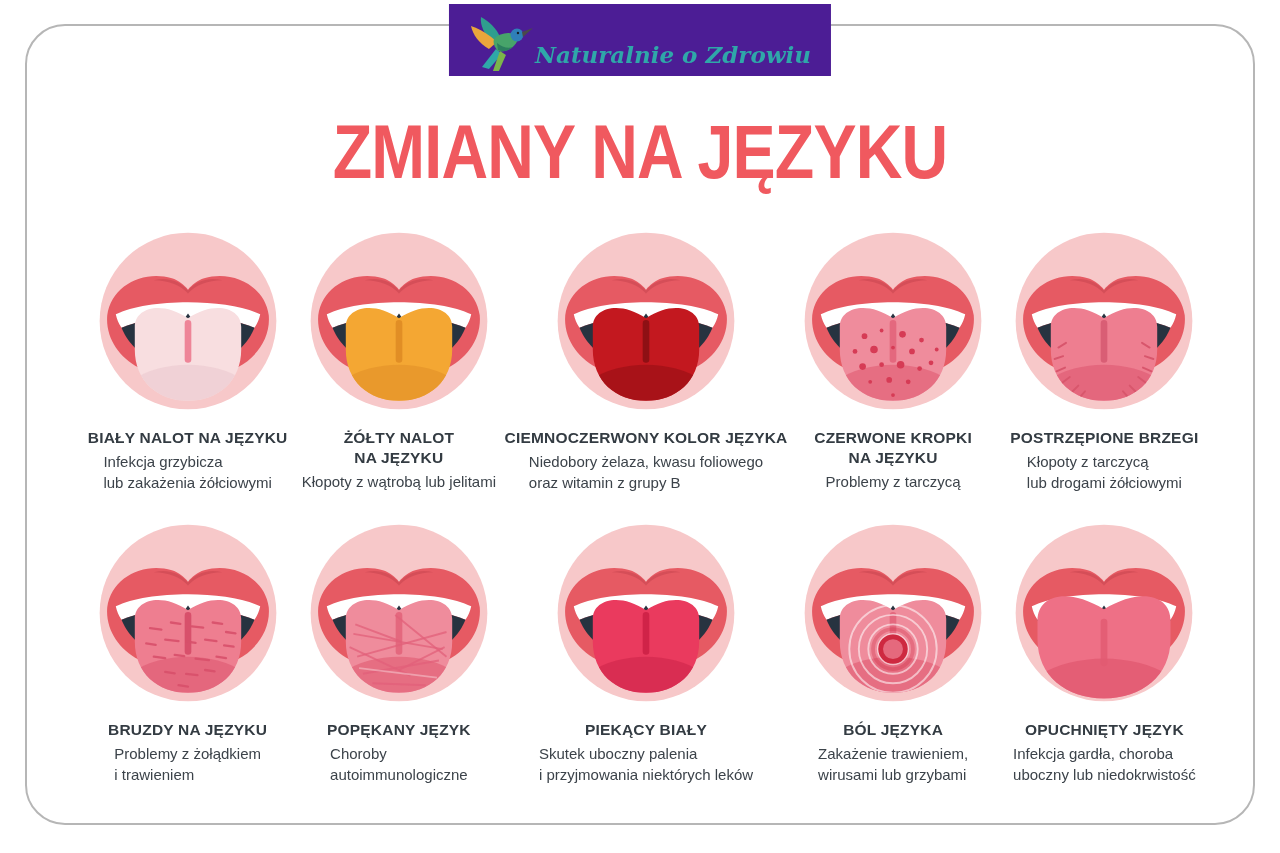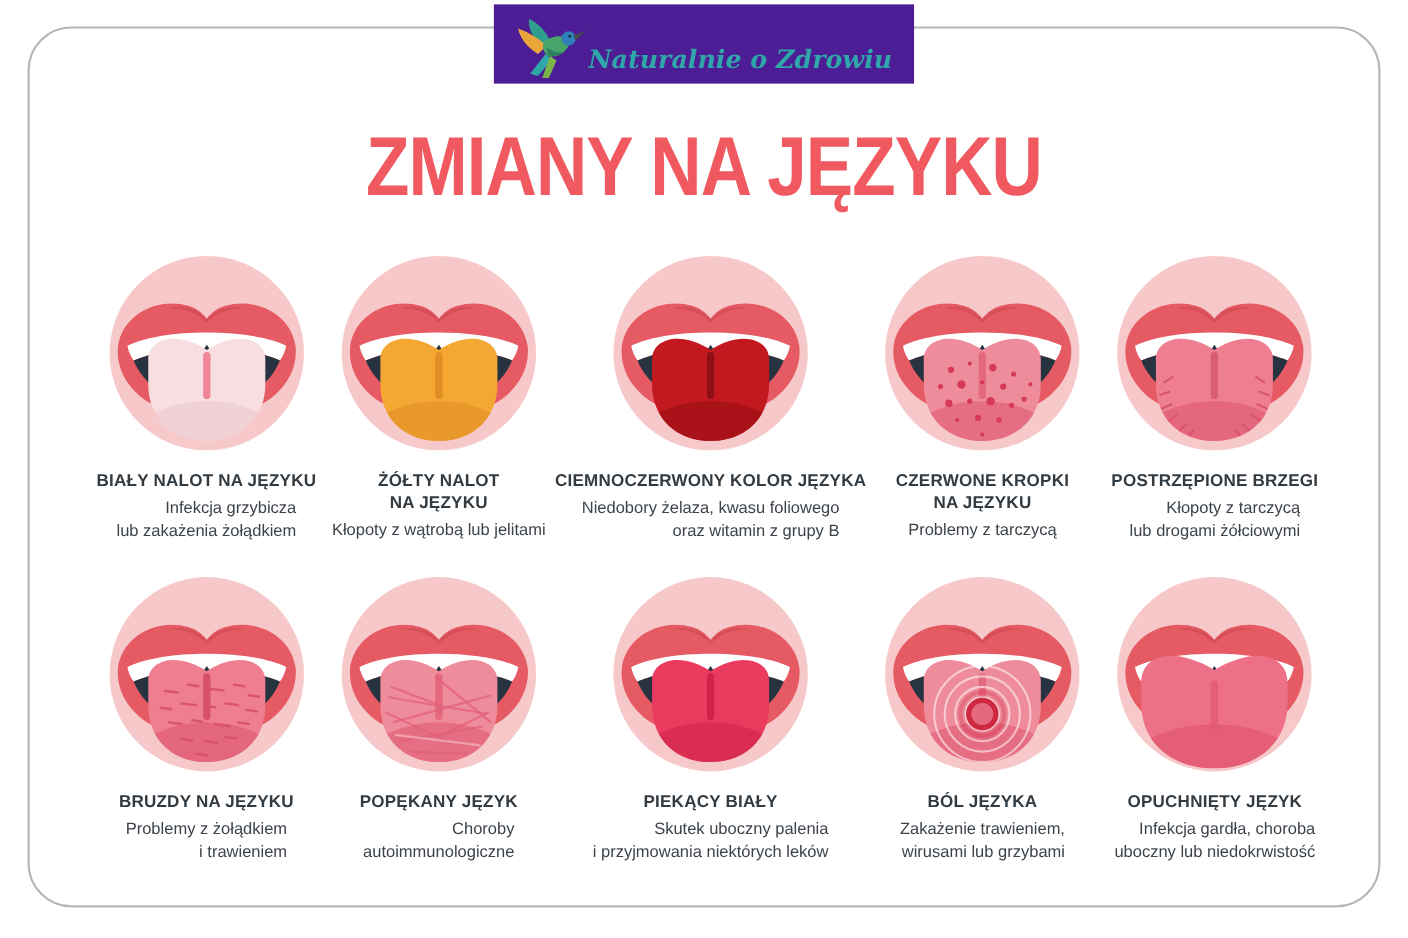--- a/index.html
+++ b/index.html
@@ -38,21 +38,21 @@
   .cell{height:292px;display:flex;flex-direction:column;align-items:center;}
   .circle{width:190px;height:190px;}
   .circle svg{width:100%;height:100%;display:block;}
   .cap-title{
     margin-top:12px;font-size:15.5px;font-weight:700;
     color:var(--cap-title,#333b42);text-align:center;line-height:20px;
     letter-spacing:.2px;
   }
   .cap-desc{
     margin-top:3px;font-size:15px;font-weight:400;
-    color:var(--cap-text,#3c434a);text-align:right;line-height:21px;
+    color:var(--cap-text,#3c434a);text-align:left;line-height:21px;
   }
   .line{white-space:nowrap;}
 </style>
 </head>
 <body style="--frame-border: #b6b6b6; --title-color: #f0595f; --cap-title: #333b42; --cap-text: #3c434a; --logo-color: #2fa7a9;">
 
 <div class="frame"></div>
 
 <div class="logo">
   <span>
@@ -97,21 +97,21 @@
             <ellipse cx="100" cy="200" rx="82" ry="54" fill="#eecfd3" opacity="0.85"></ellipse>
       <rect x="96.5" y="99" width="7" height="45" rx="3.5" fill="#ee8598"></rect>
       </g>
     </svg>
       </div>
       <div class="cap-title">
         <div class="line">BIAŁY NALOT NA JĘZYKU</div>
       </div>
       <div class="cap-desc">
         <div class="line">Infekcja grzybicza</div>
-        <div class="line">lub zakażenia żołądkiem</div>
+        <div class="line">lub zakażenia żółciowymi</div>
       </div>
     </div>
     <div class="cell">
       <div class="circle">
         <svg viewBox="0 0 200 200" xmlns="http://www.w3.org/2000/svg">
       <defs>
             <clipPath id="tc1">
               <path d="M44,106 C44,86 72,78 100,97 C128,78 156,86 156,106 L156,130 C156,163 132,184 100,184 C68,184 44,163 44,130 Z"></path>
             </clipPath>
           </defs>

